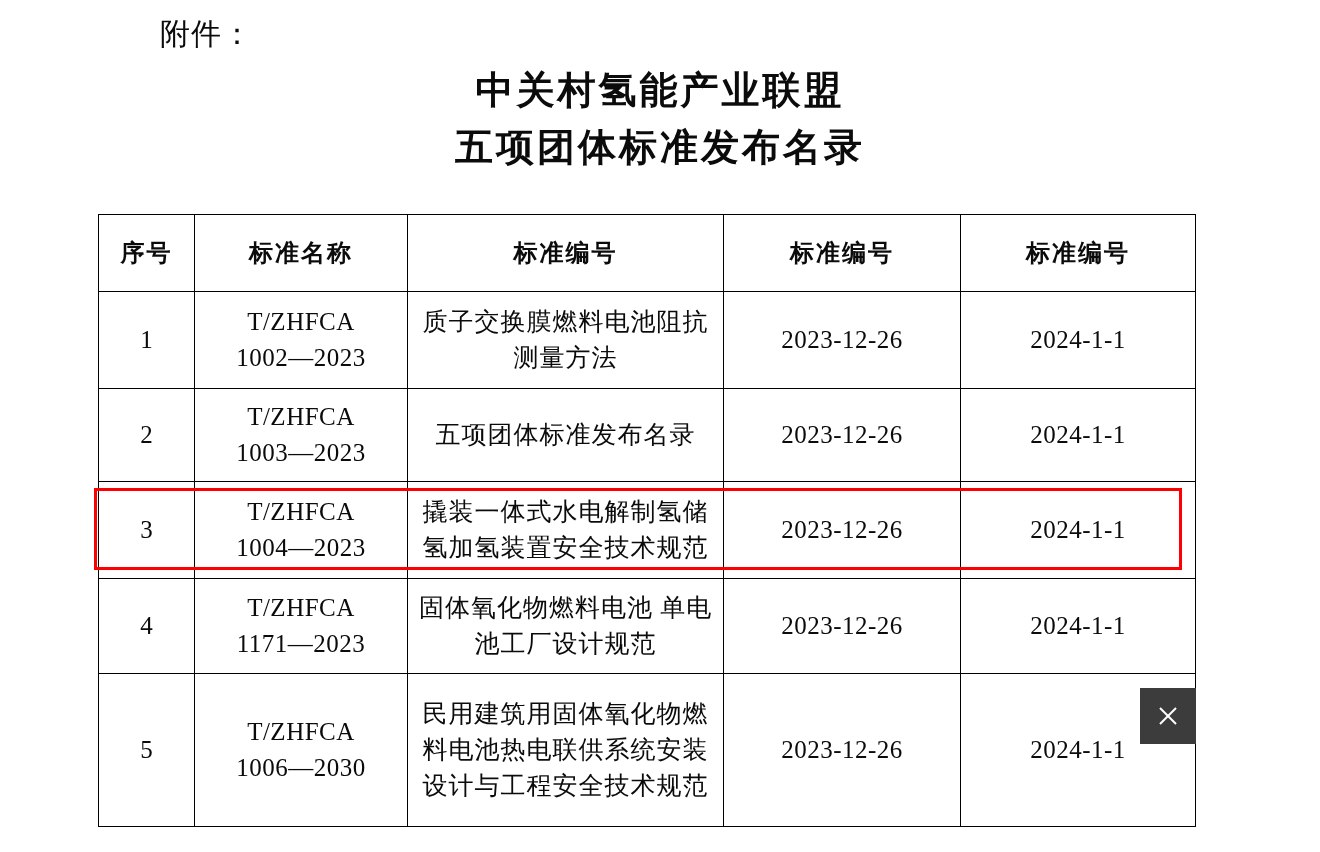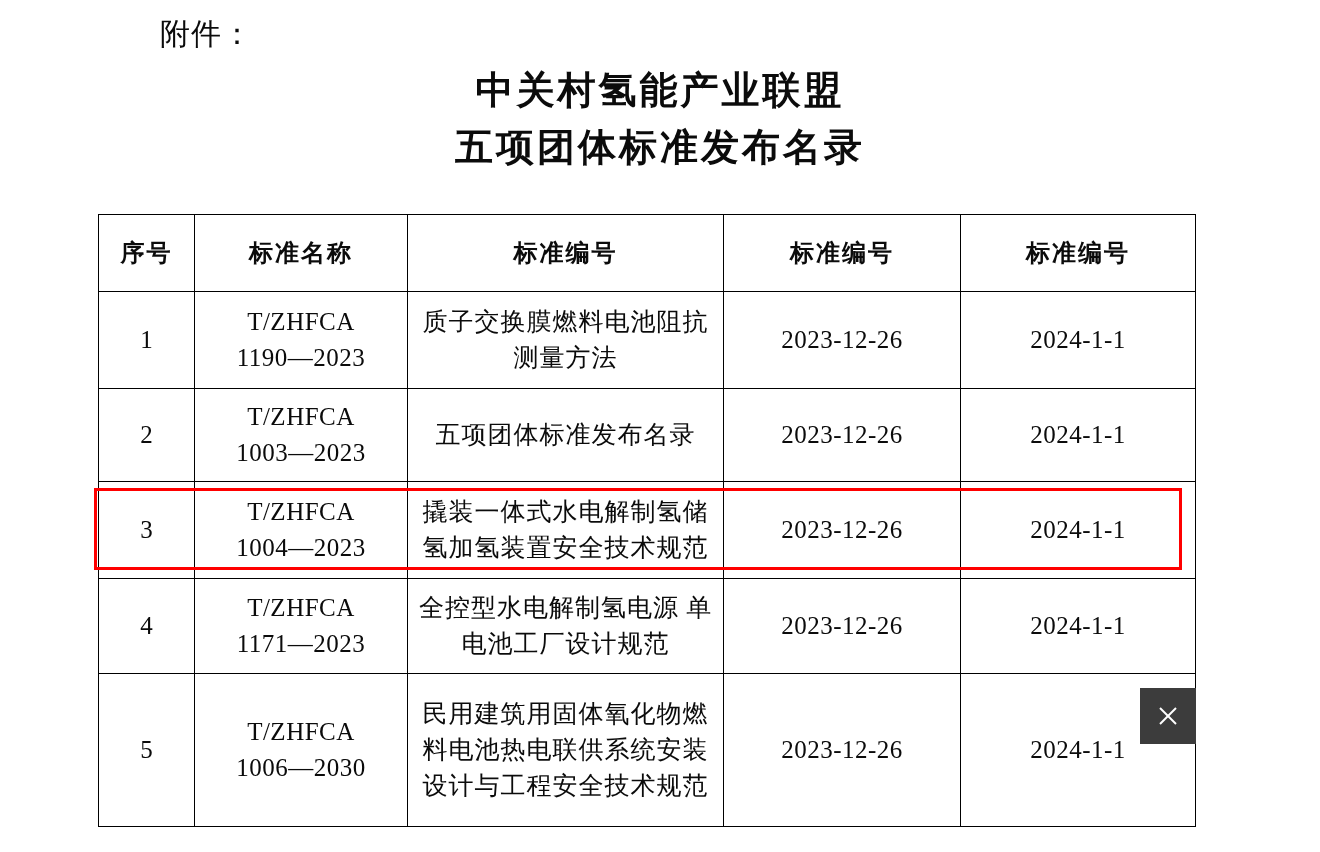--- a/index.html
+++ b/index.html
@@ -150,21 +150,21 @@
         <th>标准编号</th>
         <th>标准编号</th>
         <th>标准编号</th>
       </tr>
     </thead>
     <tbody>
       <tr class="r1">
         <td>1</td>
         <td class="cell-code">
           <span class="ln">T/ZHFCA</span>
-          <span class="ln">1190—2023</span>
+          <span class="ln">1002—2023</span>
         </td>
         <td class="cell-name">质子交换膜燃料电池阻抗测量方法</td>
         <td class="cell-date">2023-12-26</td>
         <td class="cell-date">2024-1-1</td>
       </tr>
       <tr class="r2">
         <td>2</td>
         <td class="cell-code">
           <span class="ln">T/ZHFCA</span>
           <span class="ln">1003—2023</span>
@@ -182,21 +182,21 @@
         <td class="cell-name">撬装一体式水电解制氢储氢加氢装置安全技术规范</td>
         <td class="cell-date">2023-12-26</td>
         <td class="cell-date">2024-1-1</td>
       </tr>
       <tr class="r4">
         <td>4</td>
         <td class="cell-code">
           <span class="ln">T/ZHFCA</span>
           <span class="ln">1171—2023</span>
         </td>
-        <td class="cell-name">全控型水电解制氢电源  单电池工厂设计规范</td>
+        <td class="cell-name">固体氧化物燃料电池  单电池工厂设计规范</td>
         <td class="cell-date">2023-12-26</td>
         <td class="cell-date">2024-1-1</td>
       </tr>
       <tr class="r5">
         <td>5</td>
         <td class="cell-code">
           <span class="ln">T/ZHFCA</span>
           <span class="ln">1006—2030</span>
         </td>
         <td class="cell-name">民用建筑用固体氧化物燃料电池热电联供系统安装设计与工程安全技术规范</td>

